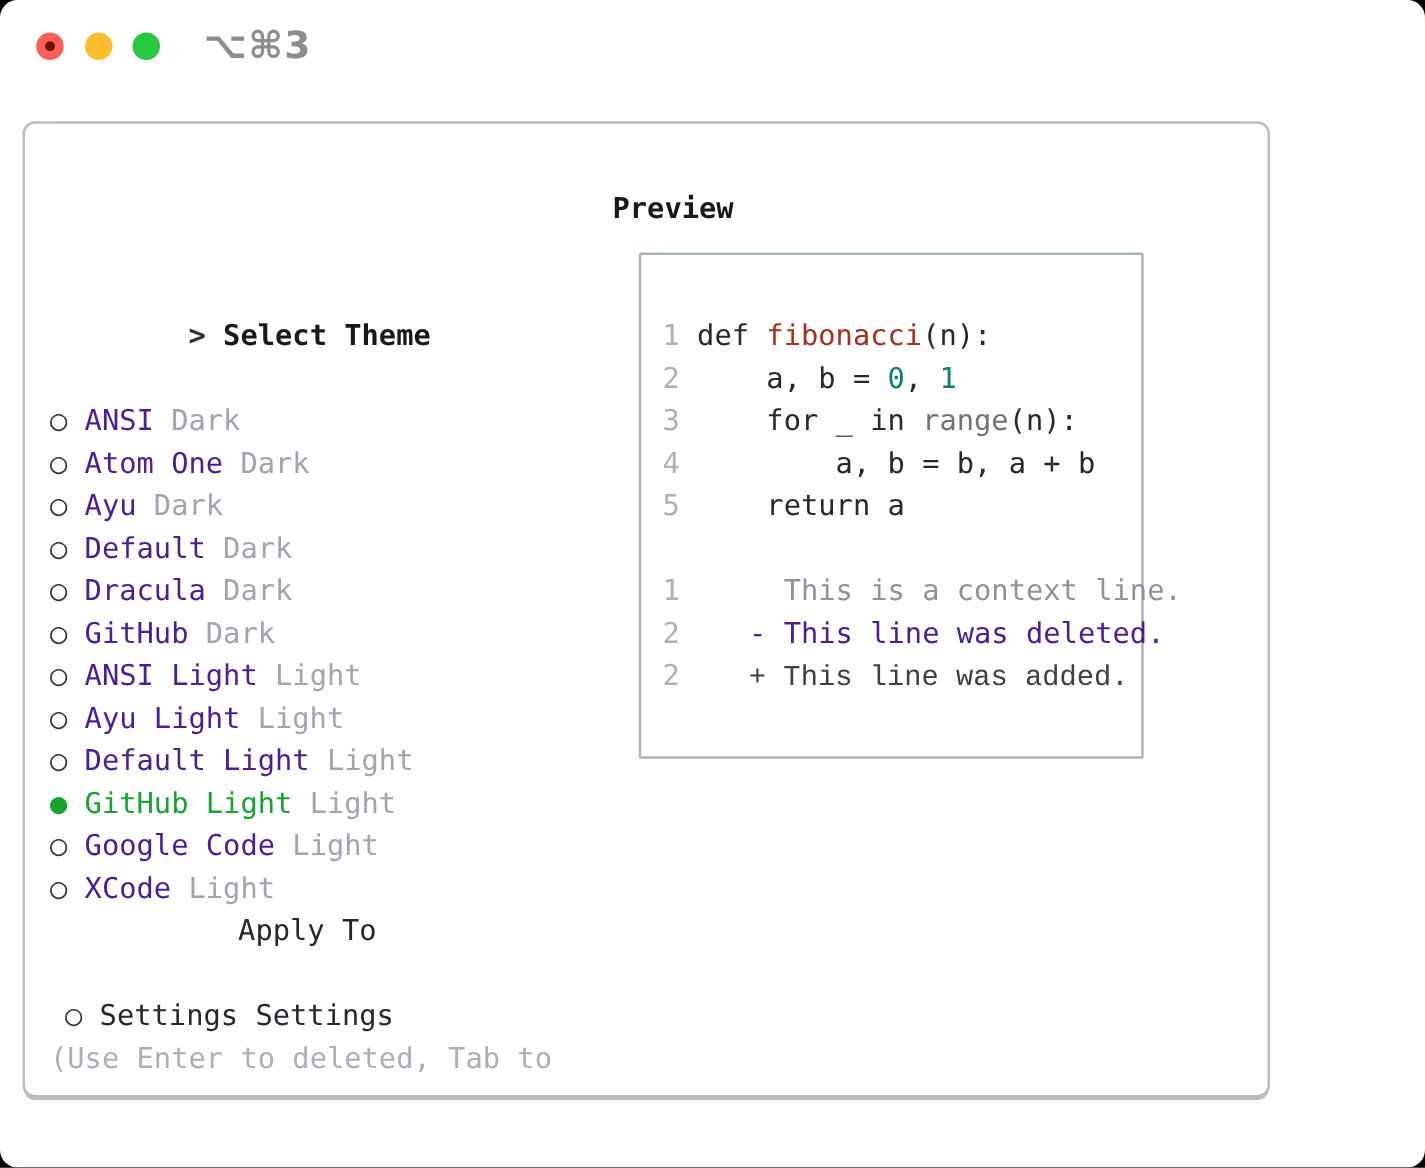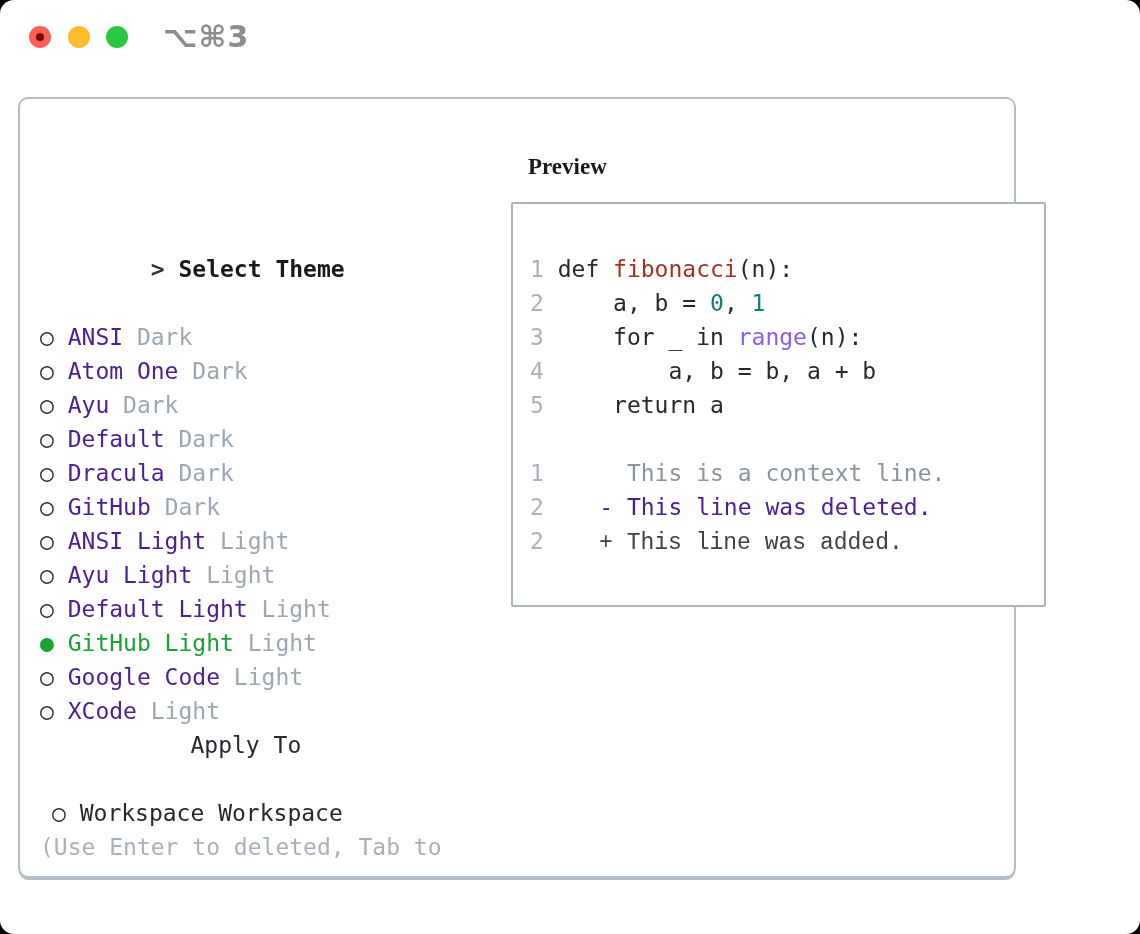--- a/index.html
+++ b/index.html
@@ -24,29 +24,29 @@
   .block{position:absolute;}
   .row{height:34px;}
   .marker{display:inline-block;width:2ch;color:#2d333b;}
   .tname{color:#4c1d95;}
   .variant{margin-left:1ch;color:#9ca7b2;}
   .selected .marker,.selected .tname,.selected .olabel{color:#16a330;}
   .olabel{color:#24292e;}
   .indent2{margin-left:2ch;}
   .hint{color:#a7b0bb;}
   
-  .preview-title{position:absolute;left:508px;top:51px;font-family:Liberation Serif, serif;}
-  .preview-box{position:absolute;left:491px;top:103px;width:535px;height:405px;box-sizing:border-box;
+  .preview-title{position:absolute;left:470px;top:51px;}
+  .preview-box{position:absolute;left:491px;top:103px;width:404px;height:405px;box-sizing:border-box;
                border:2px solid #a9b4be;border-radius:2px;background:#fff;}
   .codepre{padding:48px 0 0 17px;}
   .lnum{display:inline-block;width:2ch;color:#a9b2bc;}
   .tok-code{color:#24292e;}
   .tok-func{color:#a5301f;}
   .tok-numlit{color:#0f7e78;}
-  .tok-builtin{color:#8b5cf6;}
+  .tok-builtin{color:#737373;}
   .tok-ctx{color:#8b949e;}
   .tok-del{color:#4c1d95;}
   .tok-add{color:#404040;font-family:Liberation Mono, monospace;}
 </style>
 </head>
 <body>
 
 <div class="window">
 
   <div class="titlebar">
@@ -64,21 +64,21 @@
       <div class="row">
         <span class="marker bold">&gt;</span><span class="bold">Select Theme</span>
       </div>
       <div><div class="row"><span class="marker">○</span><span class="tname">ANSI</span><span class="variant">Dark</span></div><div class="row"><span class="marker">○</span><span class="tname">Atom One</span><span class="variant">Dark</span></div><div class="row"><span class="marker">○</span><span class="tname">Ayu</span><span class="variant">Dark</span></div><div class="row"><span class="marker">○</span><span class="tname">Default</span><span class="variant">Dark</span></div><div class="row"><span class="marker">○</span><span class="tname">Dracula</span><span class="variant">Dark</span></div><div class="row"><span class="marker">○</span><span class="tname">GitHub</span><span class="variant">Dark</span></div><div class="row"><span class="marker">○</span><span class="tname">ANSI Light</span><span class="variant">Light</span></div><div class="row"><span class="marker">○</span><span class="tname">Ayu Light</span><span class="variant">Light</span></div><div class="row"><span class="marker">○</span><span class="tname">Default Light</span><span class="variant">Light</span></div><div class="row selected"><span class="marker">●</span><span class="tname">GitHub Light</span><span class="variant">Light</span></div><div class="row"><span class="marker">○</span><span class="tname">Google Code</span><span class="variant">Light</span></div><div class="row"><span class="marker">○</span><span class="tname">XCode</span><span class="variant">Light</span></div></div>
     </div>
 
     <div class="block mono" style="left:32px;top:527px;">
       <div class="row">
         <span class="indent2">Apply To</span>
       </div>
-      <div><div class="row"><span class="marker">○</span><span class="olabel">Workspace Workspace</span></div></div>
+      <div><div class="row"><span class="marker">○</span><span class="olabel">Settings Settings</span></div></div>
     </div>
 
     <div class="block mono hint" style="left:20px;top:663px;">
       <div class="row">(Use Enter to deleted, Tab to</div>
       <div class="row">change focus)</div>
     </div>
 
     <div class="mono preview-title bold">Preview</div>
     <div class="preview-box">
       <div class="mono codepre"><div class="row"><span class="lnum">1</span><span class="tok-code">def </span><span class="tok-func">fibonacci</span><span class="tok-code">(n):</span></div><div class="row"><span class="lnum">2</span><span class="tok-code">    a, b = </span><span class="tok-numlit">0</span><span class="tok-code">, </span><span class="tok-numlit">1</span></div><div class="row"><span class="lnum">3</span><span class="tok-code">    for _ in </span><span class="tok-builtin">range</span><span class="tok-code">(n):</span></div><div class="row"><span class="lnum">4</span><span class="tok-code">        a, b = b, a + b</span></div><div class="row"><span class="lnum">5</span><span class="tok-code">    return a</span></div><div class="row"><span class="lnum"></span></div><div class="row"><span class="lnum">1</span><span class="tok-ctx">     This is a context line.</span></div><div class="row"><span class="lnum">2</span><span class="tok-del">   - This line was deleted.</span></div><div class="row"><span class="lnum">2</span><span class="tok-add">   + This line was added.</span></div></div>

